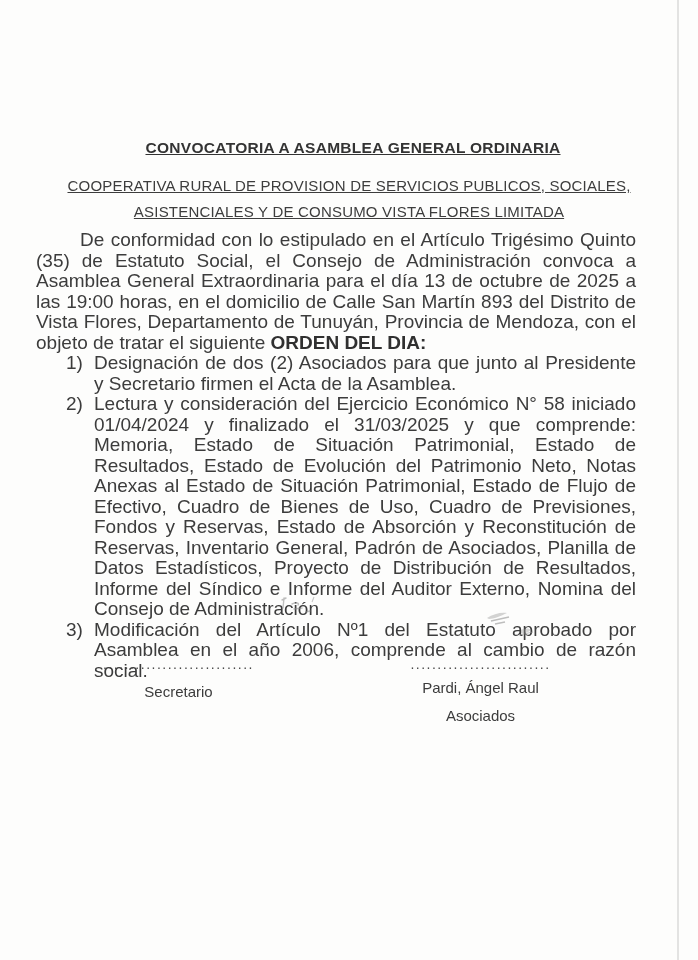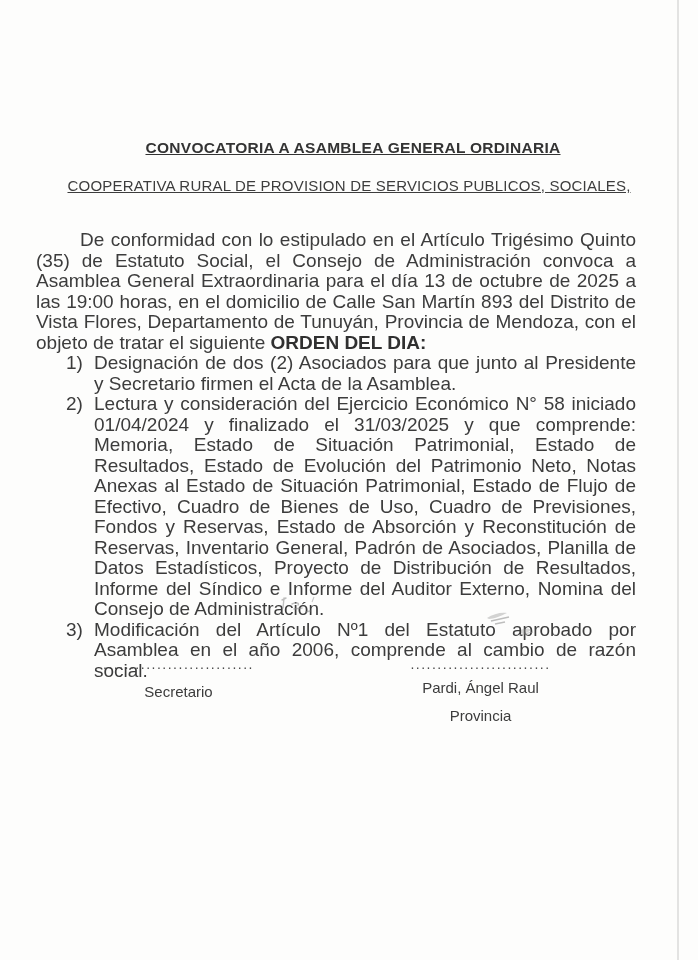--- a/index.html
+++ b/index.html
@@ -104,20 +104,23 @@
 <div class="page">
 
   <div class="edge-line"></div>
 
   <div class="doc-title">CONVOCATORIA A ASAMBLEA GENERAL ORDINARIA</div>
 
   <div class="subtitle">
     <div>
       <span class="sub-line">COOPERATIVA RURAL DE PROVISION DE SERVICIOS PUBLICOS, SOCIALES,</span>
     </div>
+    <div>
+      <span class="sub-line">ASISTENCIALES Y DE CONSUMO VISTA FLORES LIMITADA</span>
+    </div>
   </div>
 
   <div class="body-block">
 
     <p class="intro"><span>De conformidad con lo estipulado en el Artículo Trigésimo Quinto (35) de Estatuto Social, el Consejo de Administración convoca a Asamblea General Extraordinaria para el día 13 de octubre de 2025 a las 19:00 horas, en el domicilio de Calle San Martín 893 del Distrito de Vista Flores, Departamento de Tunuyán, Provincia de Mendoza, con el objeto de tratar el siguiente</span> <b>ORDEN DEL DIA:</b></p>
 
     <div class="agenda">
 
       <div class="agenda-item">
         <div class="agenda-num">1)</div>
@@ -150,16 +153,16 @@
   </svg>
 
   <div class="sig sig-left">
     <div class="sig-dots">............................</div>
     <div class="sig-role">Secretario</div>
   </div>
 
   <div class="sig sig-right">
     <div class="sig-dots">..........................</div>
     <div class="sig-name">Pardi, Ángel Raul</div>
-    <div class="sig-role">Provincia</div>
+    <div class="sig-role">Asociados</div>
   </div>
 
 </div>
 
 </body></html>

